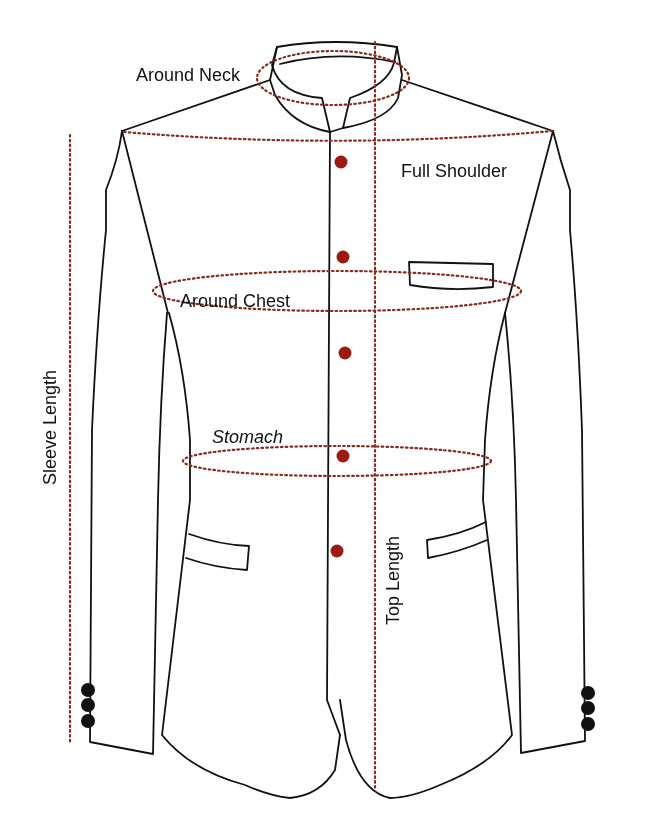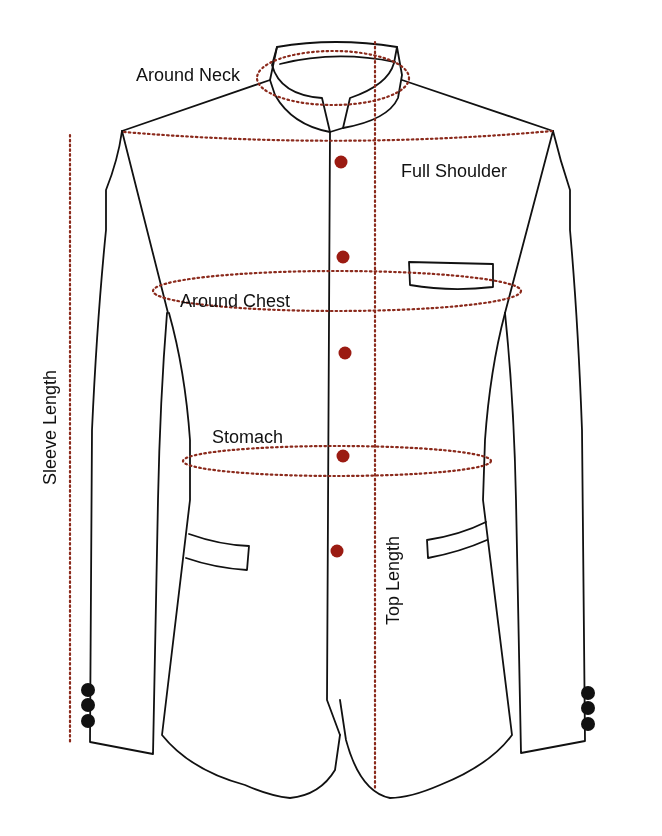--- a/index.html
+++ b/index.html
@@ -67,16 +67,16 @@
       <circle cx="88" cy="721" r="7"></circle>
       <circle cx="588" cy="693" r="7"></circle>
       <circle cx="588" cy="708" r="7"></circle>
       <circle cx="588" cy="724" r="7"></circle>
     </g>
   </svg>
 
   <div class="lbl" style="left:136px; top:66px;text-align:right;">Around Neck</div>
   <div class="lbl" style="left:401px; top:162px;">Full Shoulder</div>
   <div class="lbl" style="left:180px; top:253px;margin-top:39px;">Around Chest</div>
-  <div class="lbl" style="left:212px; top:428px;">Stomach</div>
+  <div class="lbl" style="left:212px; top:428px;font-style:italic;">Stomach</div>
   <div class="lbl vlbl" style="left:41px; top:485px;">Sleeve Length</div>
   <div class="lbl vlbl" style="left:384px; top:625px;">Top Length</div>
 </div>
 
 </body></html>

